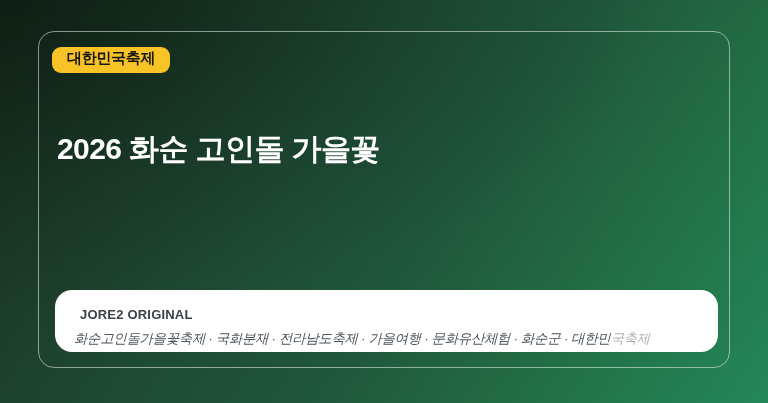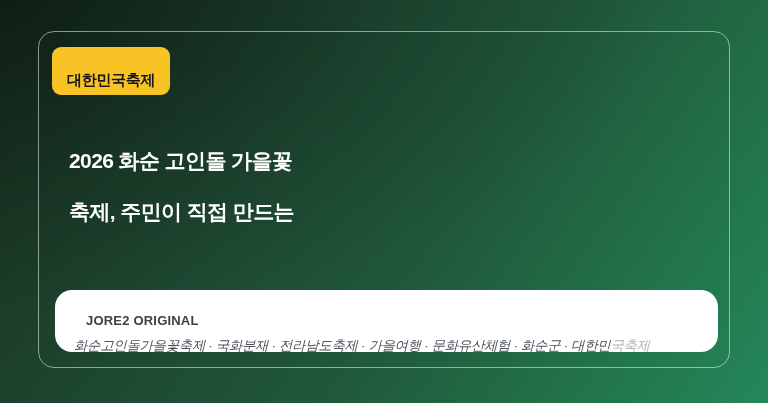--- a/index.html
+++ b/index.html
@@ -61,39 +61,39 @@
     width: 692px;
     height: 337px;
     box-sizing: border-box;
   }
 
   .badge {
     position: absolute;
     left: 14px;
     top: 16px;
     display: inline-block;
-    padding: 25px 15px 8px 15px;
+    padding: 3px 15px 8px 15px;
     border-radius: 9px;
     background: #f8c325;
     color: #17171a;
     font-size: 15px;
     font-weight: bold;
     letter-spacing: -0.3px;
     line-height: 1;
     white-space: nowrap;
   }
 
   .headline {
     position: absolute;
     left: 15px;
     top: 88px;
     width: 640px;
-    margin: 16px;
+    margin: 4px;
     color: #ffffff;
-    font-size: 21px;
+    font-size: 30px;
     font-weight: bold;
     line-height: 51px;
     letter-spacing: -0.6px;
   }
 
   .headline .line {
     display: block;
     white-space: nowrap;
   }
 
@@ -112,21 +112,21 @@
     position: absolute;
     left: 17px;
     top: 259px;
     width: 700px;
     height: 62px;
     box-sizing: border-box;
     padding: 12px 0 0 19px;
   }
 
   .brand {
-    margin: 12px;
+    margin: 6px;
     color: #3b4149;
     font-size: 13px;
     font-weight: bold;
     letter-spacing: 0.2px;
     line-height: 1;
     white-space: nowrap;
   }
 
   .tags {
     margin: 11px 0 0 0;
@@ -149,21 +149,20 @@
 <div class="poster">
 
   <div class="frame"></div>
 
   <div class="content">
 
     <span class="badge">대한민국축제</span>
 
     <h1 class="headline">
       <span class="line">2026 화순 고인돌 가을꽃</span>
-      <span class="line">축제, 주민이 직접 만드는</span>
     </h1>
 
     <div class="info-card"></div>
 
     <div class="info-inner">
       <p class="brand">JORE2 ORIGINAL</p>
       <p class="tags"><span>화순고인돌가을꽃축제 · 국화분재 · 전라남도축제 · 가을여행 · 문화유산체험 · 화순군 · 대한민</span><span class="overflow">국축제</span></p>
     </div>
 
   </div>

